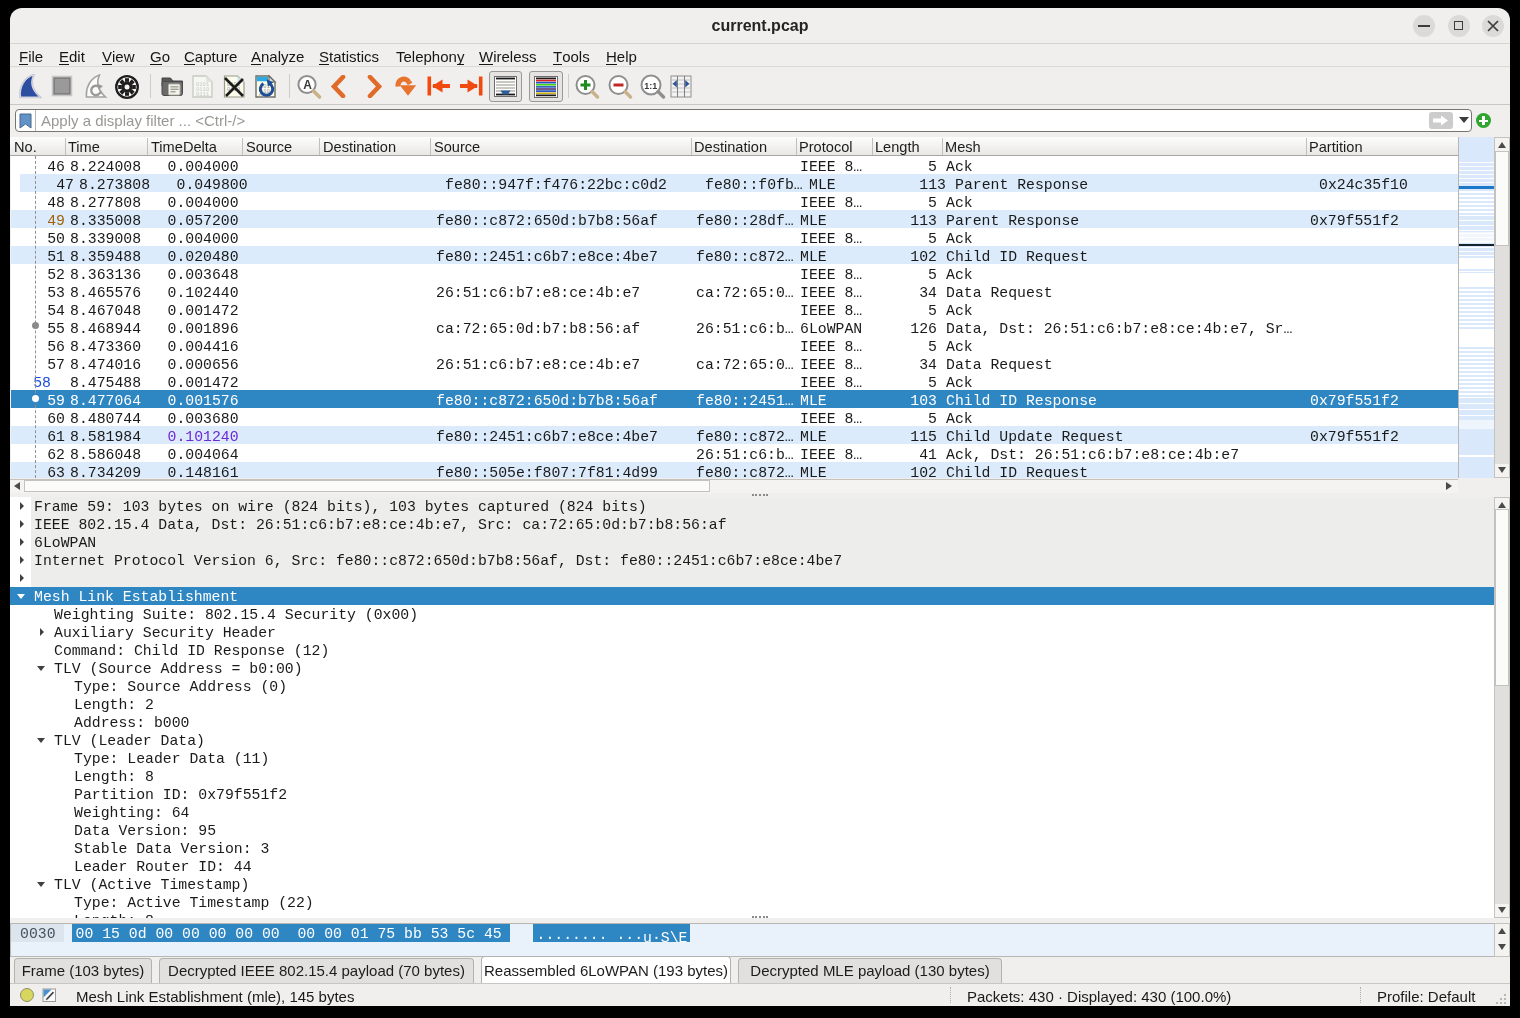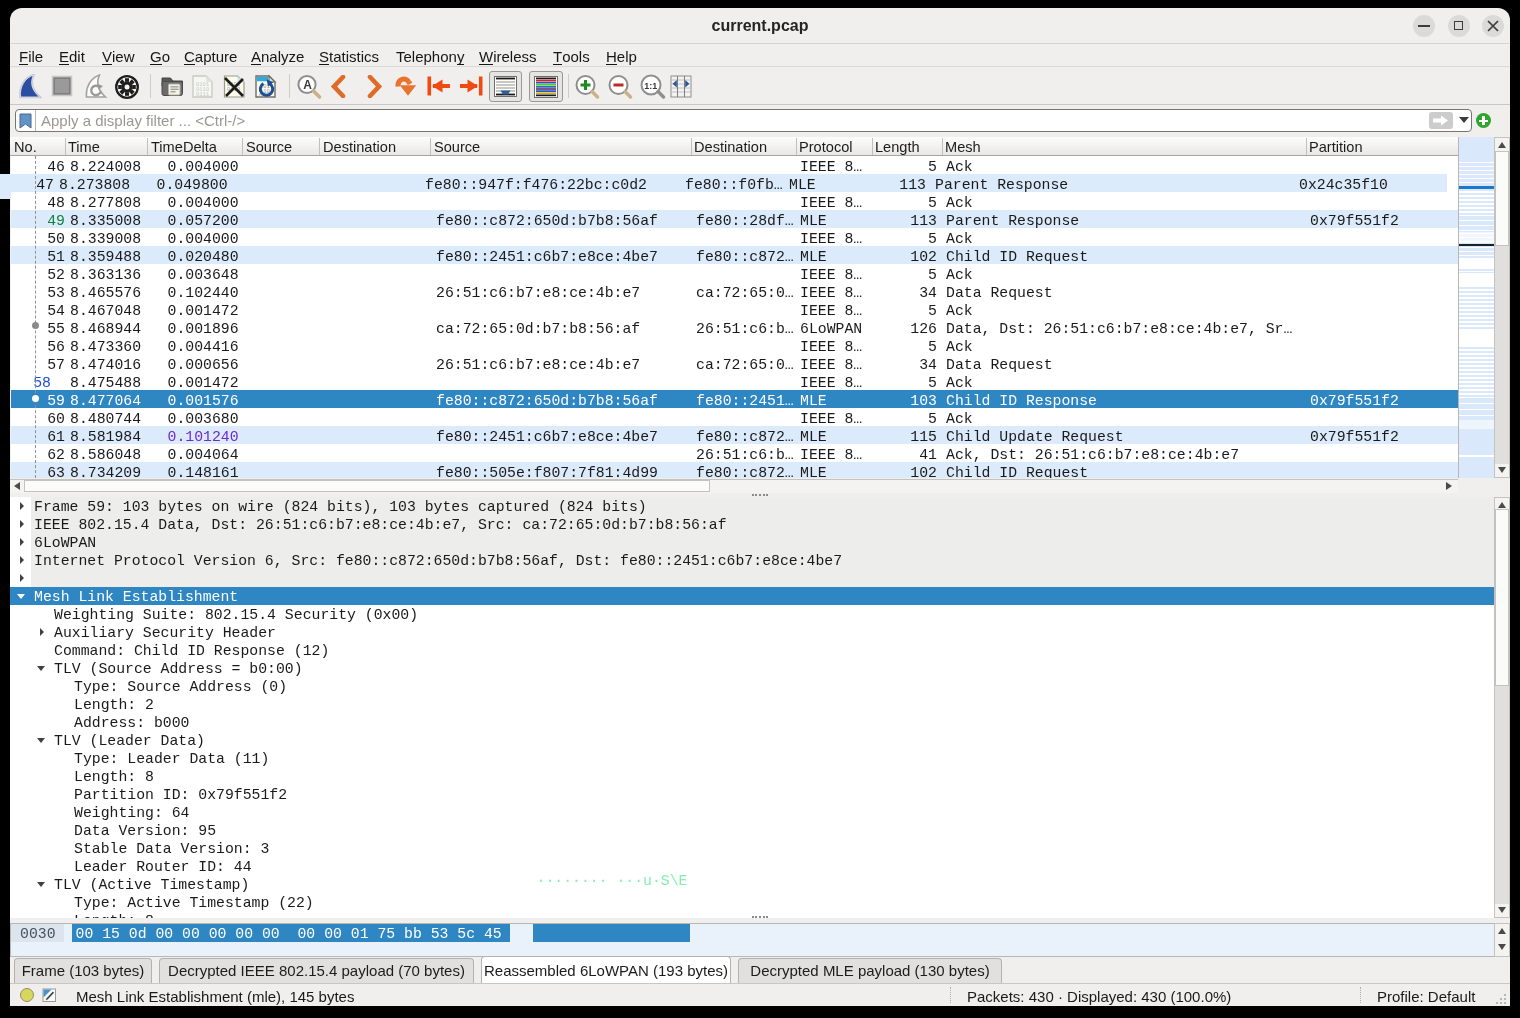--- a/index.html
+++ b/index.html
@@ -226,41 +226,41 @@
 <div class="abs" style="left:1457.5px;top:138px;width:1px;height:17px;background:#c2c0bd;"></div>
 <div class="abs" style="left:11px;top:156px;width:1447px;height:322px;background:#ffffff;overflow:hidden;"></div>
 <div class="abs" style="left:11px;top:156.4px;width:1447px;height:18.0px;background:#ffffff;overflow:hidden;">
     <div class="abs mono" style="right:1393px;top:1.5px;color:#1a1a1a;margin-left:46px;">46</div>
     <div class="abs mono" style="left:59px;top:1.5px;color:#1a1a1a;">8.224008</div>
     <div class="abs mono" style="left:156.5px;top:1.5px;color:#1a1a1a;">0.004000</div>
     <div class="abs mono" style="left:789px;top:1.5px;color:#1a1a1a;">IEEE 8…</div>
     <div class="abs mono" style="right:521px;top:1.5px;color:#1a1a1a;">5</div>
     <div class="abs mono" style="left:935px;top:1.5px;color:#1a1a1a;">Ack</div>
   </div>
-<div class="abs" style="left:0;top:174.4px;width:1447px;height:25px;background:#dcebfb;overflow:hidden;">
+<div class="abs" style="left:20px;top:174.4px;width:1447px;height:25px;background:#dcebfb;overflow:hidden;">
     <div class="abs mono" style="right:1393px;top:1.5px;color:#1a1a1a;">47</div>
     <div class="abs mono" style="left:59px;top:1.5px;color:#1a1a1a;">8.273808</div>
     <div class="abs mono" style="left:156.5px;top:1.5px;color:#1a1a1a;">0.049800</div>
     <div class="abs mono" style="left:425px;top:1.5px;color:#1a1a1a;">fe80::947f:f476:22bc:c0d2</div>
     <div class="abs mono" style="left:685px;top:1.5px;color:#1a1a1a;">fe80::f0fb…</div>
     <div class="abs mono" style="left:789px;top:1.5px;color:#1a1a1a;">MLE</div>
     <div class="abs mono" style="right:521px;top:1.5px;color:#1a1a1a;">113</div>
     <div class="abs mono" style="left:935px;top:1.5px;color:#1a1a1a;">Parent Response</div>
     <div class="abs mono" style="left:1299px;top:1.5px;color:#1a1a1a;">0x24c35f10</div>
   </div>
 <div class="abs" style="left:11px;top:192.4px;width:1447px;height:18.0px;background:#ffffff;overflow:hidden;">
     <div class="abs mono" style="right:1393px;top:1.5px;color:#1a1a1a;">48</div>
     <div class="abs mono" style="left:59px;top:1.5px;color:#1a1a1a;">8.277808</div>
     <div class="abs mono" style="left:156.5px;top:1.5px;color:#1a1a1a;">0.004000</div>
     <div class="abs mono" style="left:789px;top:1.5px;color:#1a1a1a;">IEEE 8…</div>
     <div class="abs mono" style="right:521px;top:1.5px;color:#1a1a1a;">5</div>
     <div class="abs mono" style="left:935px;top:1.5px;color:#1a1a1a;">Ack</div>
   </div>
 <div class="abs" style="left:11px;top:210.4px;width:1447px;height:18.0px;background:#dcebfb;overflow:hidden;">
-    <div class="abs mono" style="right:1393px;top:1.5px;color:#15803d;">49</div>
+    <div class="abs mono" style="right:1393px;top:1.5px;color:#a16207;">49</div>
     <div class="abs mono" style="left:59px;top:1.5px;color:#1a1a1a;">8.335008</div>
     <div class="abs mono" style="left:156.5px;top:1.5px;color:#1a1a1a;">0.057200</div>
     <div class="abs mono" style="left:425px;top:1.5px;color:#1a1a1a;">fe80::c872:650d:b7b8:56af</div>
     <div class="abs mono" style="left:685px;top:1.5px;color:#1a1a1a;">fe80::28df…</div>
     <div class="abs mono" style="left:789px;top:1.5px;color:#1a1a1a;">MLE</div>
     <div class="abs mono" style="right:521px;top:1.5px;color:#1a1a1a;">113</div>
     <div class="abs mono" style="left:935px;top:1.5px;color:#1a1a1a;">Parent Response</div>
     <div class="abs mono" style="left:1299px;top:1.5px;color:#1a1a1a;">0x79f551f2</div>
   </div>
 <div class="abs" style="left:11px;top:228.4px;width:1447px;height:18.0px;background:#ffffff;overflow:hidden;">
@@ -520,21 +520,21 @@
 <div class="abs" style="left:1498px;top:502px;width:0;height:0;border-bottom:6px solid #4a4a48;border-left:4.5px solid transparent;border-right:4.5px solid transparent;"></div>
 <div class="abs" style="left:1498px;top:907px;width:0;height:0;border-top:6px solid #4a4a48;border-left:4.5px solid transparent;border-right:4.5px solid transparent;"></div>
 <div class="abs" style="left:10px;top:918px;width:1500px;height:5px;background:#f0efed;"></div>
 <div class="abs" style="left:752px;top:916px;width:16px;height:1.5px;border-top:2px dotted #8a8a8a;"></div>
 <div class="abs" style="left:10px;top:923px;width:1484px;height:34px;background:#e9f1fa;border:1px solid #b9b7b4;border-right:none;"></div>
 <div class="abs" style="left:11px;top:923.5px;width:53px;height:18px;background:#dce5ee;"></div>
 <div class="abs mono" style="left:20px;top:924.5px;color:#44525e;">0030</div>
 <div class="abs" style="left:72px;top:923.5px;width:438px;height:18px;background:#2e86c3;"></div>
 <div class="abs mono" style="left:75.5px;top:924.5px;color:#ffffff;">00 15 0d 00 00 00 00 00  00 00 01 75 bb 53 5c 45</div>
 <div class="abs" style="left:533px;top:923.5px;width:157px;height:18px;background:#2e86c3;"></div>
-<div class="abs mono" style="left:536.5px;top:872px;color:#86efac;">········ ···u·S\E</div>
+<div class="abs mono" style="left:536.5px;top:929px;color:#ffffff;">········ ···u·S\E</div>
 <div class="abs" style="left:1494px;top:923px;width:16px;height:34px;background:#f4f3f2;border:1px solid #c4c2bf;"></div>
 <div class="abs" style="left:1498px;top:928px;width:0;height:0;border-bottom:6px solid #4a4a48;border-left:4.5px solid transparent;border-right:4.5px solid transparent;"></div>
 <div class="abs" style="left:1498px;top:944px;width:0;height:0;border-top:6px solid #4a4a48;border-left:4.5px solid transparent;border-right:4.5px solid transparent;"></div>
 <div class="abs" style="left:13.5px;top:958px;width:138.9px;height:25px;background:#e2e0de;border:1px solid #b4b2af;border-bottom:none;border-radius:4px 4px 0 0;"></div>
 <div class="abs sans" style="left:13.5px;top:962px;width:138.9px;text-align:center;color:#1c1c1c;">Frame (103 bytes)</div>
 <div class="abs" style="left:159px;top:958px;width:315px;height:25px;background:#e2e0de;border:1px solid #b4b2af;border-bottom:none;border-radius:4px 4px 0 0;"></div>
 <div class="abs sans" style="left:159px;top:962px;width:315px;text-align:center;color:#1c1c1c;">Decrypted IEEE 802.15.4 payload (70 bytes)</div>
 <div class="abs" style="left:481px;top:956px;width:250px;height:27px;background:#ffffff;border:1px solid #b4b2af;border-bottom:none;border-radius:4px 4px 0 0;"></div>
 <div class="abs sans" style="left:481px;top:962px;width:250px;text-align:center;color:#1c1c1c;">Reassembled 6LoWPAN (193 bytes)</div>
 <div class="abs" style="left:738px;top:958px;width:264px;height:25px;background:#e2e0de;border:1px solid #b4b2af;border-bottom:none;border-radius:4px 4px 0 0;"></div>

